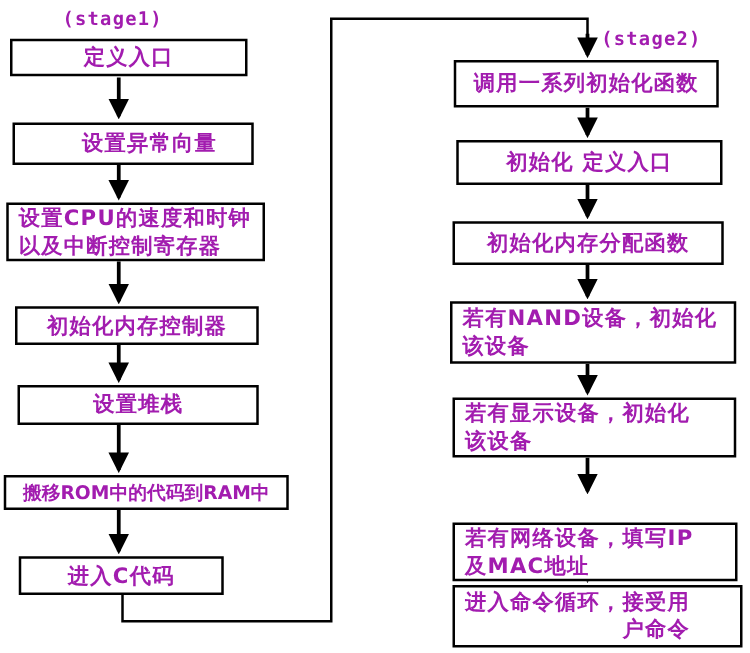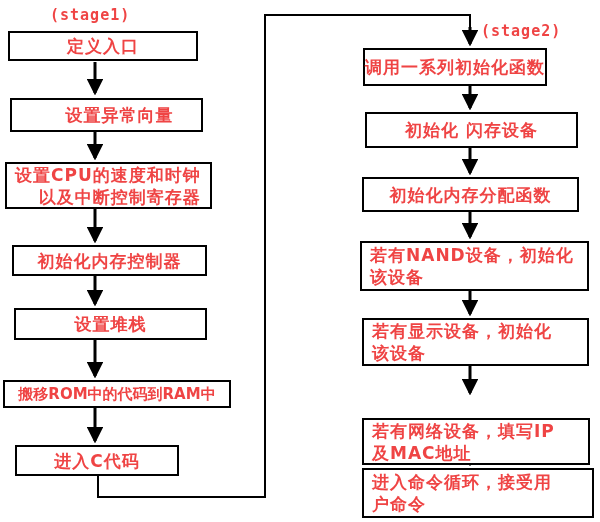--- a/index.html
+++ b/index.html
@@ -6,21 +6,21 @@
     margin: 0;
     padding: 0;
     background: #ffffff;
   }
   .canvas {
     position: relative;
     width: 600px;
     height: 522px;
     background: #ffffff;
     font-family: "DejaVu Sans", sans-serif;
-    color: #ef4444;
+    color: #a21caf;
     overflow: hidden;
   }
   .lines {
     position: absolute;
     left: 0;
     top: 0;
     width: 600px;
     height: 522px;
   }
   .box {
@@ -85,32 +85,32 @@
     <line x1="470" y1="291" x2="470" y2="314" stroke="#000" stroke-width="3" marker-end="url(#ah)"></line>
     <line x1="470" y1="366" x2="470" y2="393" stroke="#000" stroke-width="3" marker-end="url(#ah)"></line>
     <line x1="470" y1="444" x2="470" y2="464" stroke="#000" stroke-width="3" marker-end="url(#ah)"></line>
   </svg>
 
   <div class="stage-label" style="left:50px; top:6px;">(stage1)</div>
   <div class="stage-label" style="left:481px; top:22px;">(stage2)</div>
 
   <div class="box" style="left:8px;  top:31px;  width:190px; height:30px;">定义入口</div>
   <div class="box" style="left:10px; top:98px;  width:193px; height:34px;padding-left:26px;">设置异常向量</div>
-  <div class="box left-align" style="left:5px;  top:162px; width:207px; height:47px;text-align:right;">设置CPU的速度和时钟
+  <div class="box left-align" style="left:5px;  top:162px; width:207px; height:47px;">设置CPU的速度和时钟
 以及中断控制寄存器</div>
   <div class="box" style="left:12px; top:245px; width:195px; height:31px;text-align:right;">初始化内存控制器</div>
   <div class="box" style="left:14px; top:308px; width:193px; height:32px;">设置堆栈</div>
   <div class="box small" style="left:3px;  top:380px; width:228px; height:28px;">搬移ROM中的代码到RAM中</div>
   <div class="box" style="left:15px; top:445px; width:164px; height:31px;">进入C代码</div>
 
-  <div class="box" style="left:363px; top:48px;  width:184px; height:38px;">调用一系列初始化函数</div>
-  <div class="box" style="left:365px; top:112px; width:213px; height:36px;">初始化 闪存设备</div>
+  <div class="box" style="left:363px; top:48px;  width:212px; height:38px;">调用一系列初始化函数</div>
+  <div class="box" style="left:365px; top:112px; width:213px; height:36px;">初始化 定义入口</div>
   <div class="box" style="left:362px; top:177px; width:217px; height:35px;">初始化内存分配函数</div>
   <div class="box left-align" style="left:360px; top:241px; width:229px; height:50px;">若有NAND设备，初始化
 该设备</div>
   <div class="box left-align" style="left:362px; top:318px; width:227px; height:48px;">若有显示设备，初始化
 该设备</div>
   <div class="box left-align" style="left:362px; top:397px; width:228px; height:47px;margin-top:21px;">若有网络设备，填写IP
 及MAC地址</div>
-  <div class="box left-align" style="left:362px; top:468px; width:232px; height:50px;">进入命令循环，接受用
+  <div class="box left-align" style="left:362px; top:468px; width:232px; height:50px;text-align:right;">进入命令循环，接受用
 户命令</div>
 
 </div>
 
 </body></html>

